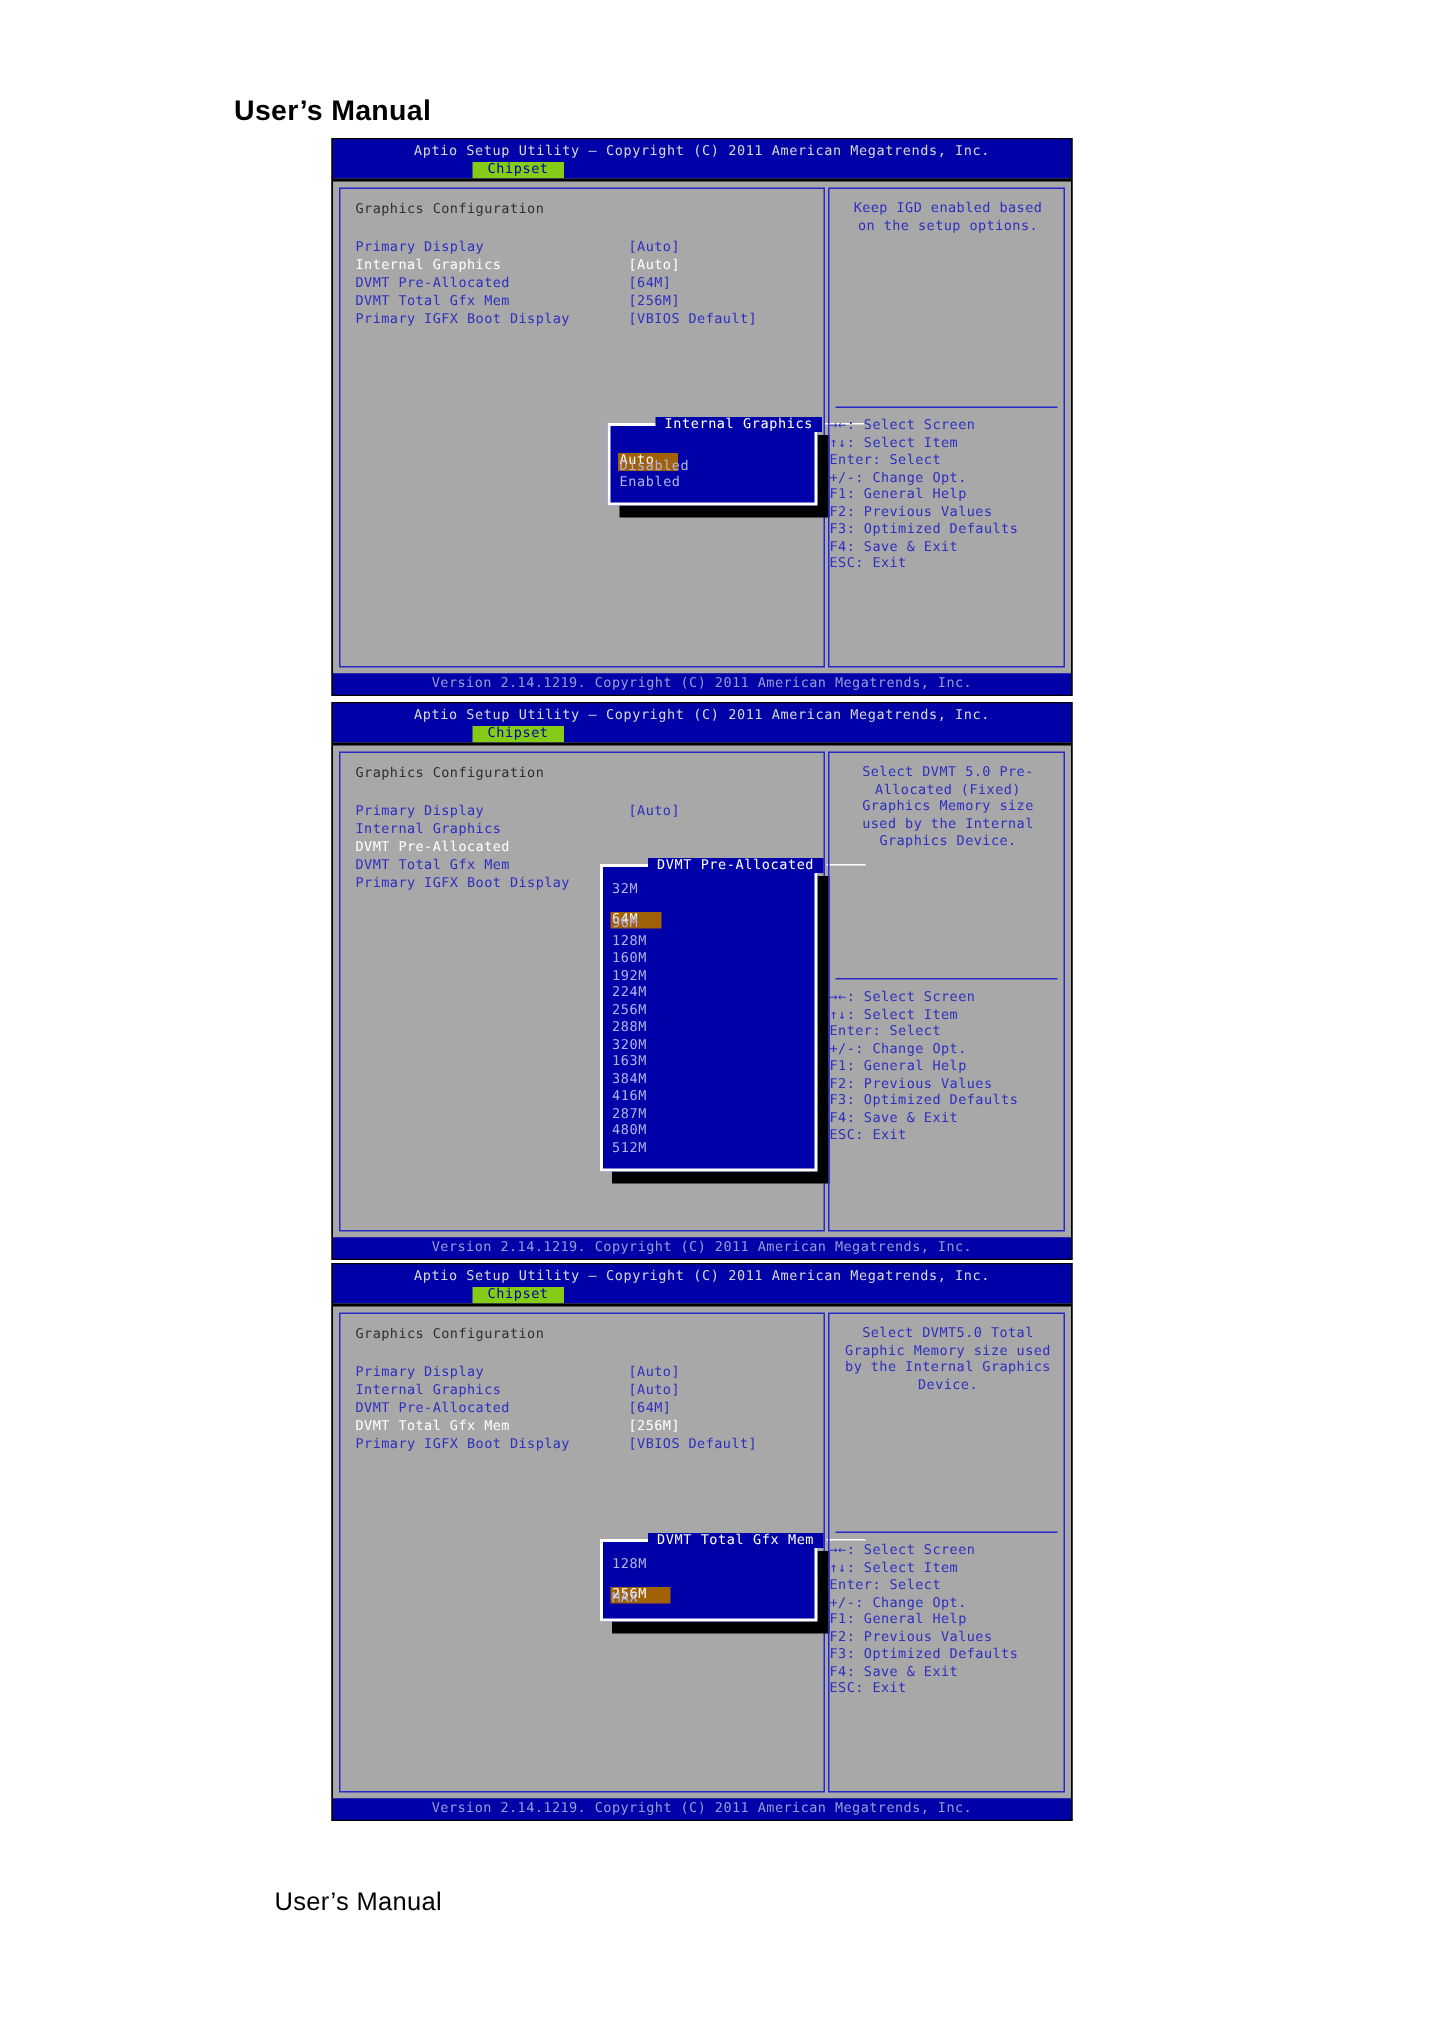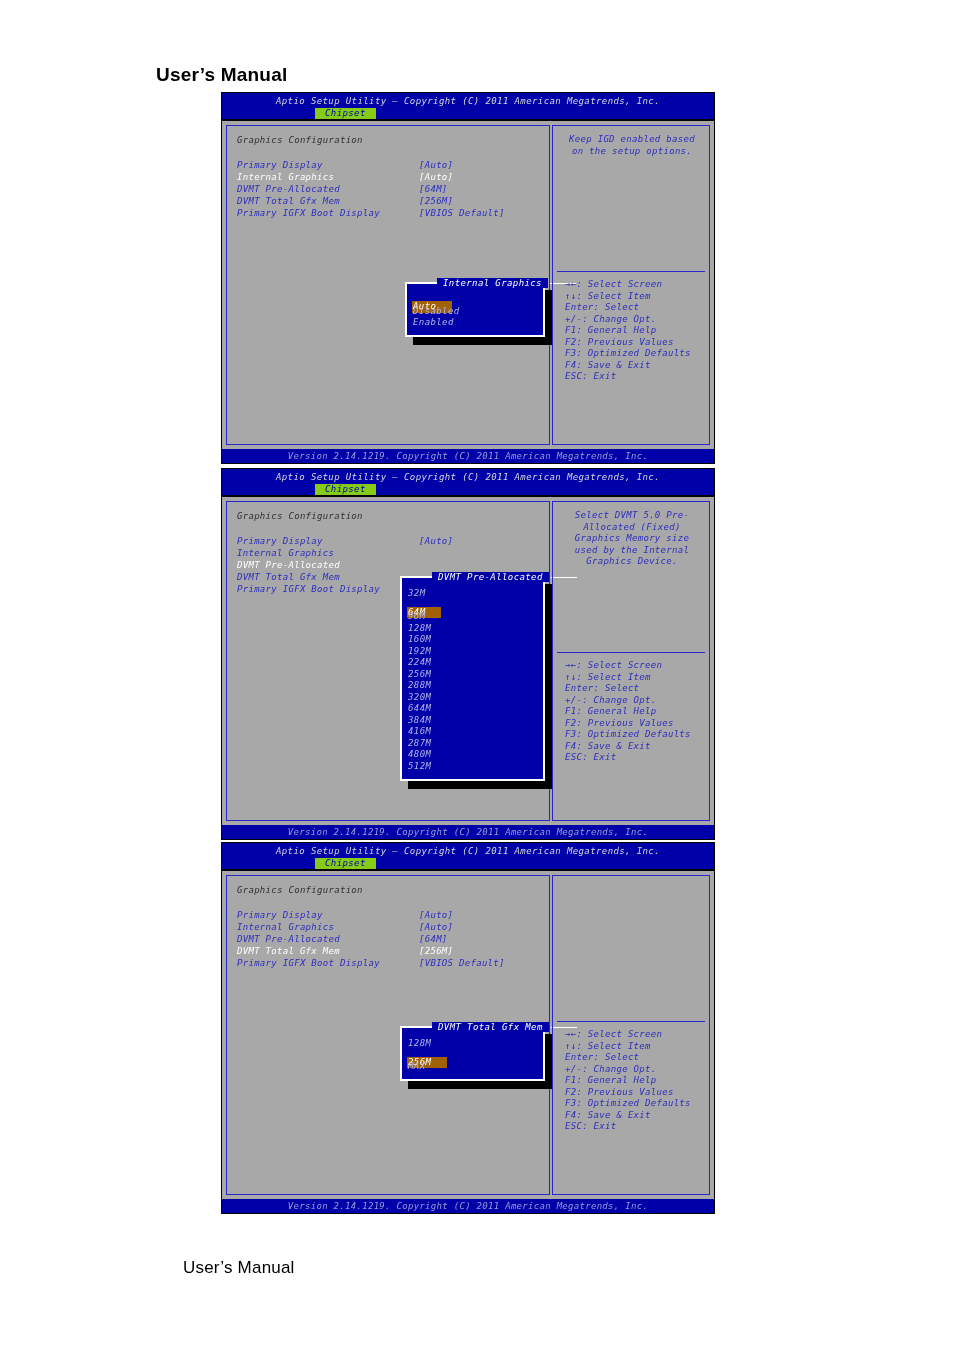--- a/index.html
+++ b/index.html
@@ -38,21 +38,20 @@
   
   .bios {
     position: absolute;
     left: 221px;
     width: 494px;
     background: #000000;
     border: 1px solid #000000;
     box-sizing: border-box;
     font-family: "DejaVu Sans Mono", "Liberation Mono", monospace;
     color: #b9b9b9;
-    font-style: italic;
   }
   .bios-1 { top: 92px;  height: 372px; }
   .bios-2 { top: 468px; height: 372px; }
   .bios-3 { top: 842px; height: 372px; }
 
   .bios-inner {
     position: relative;
     width: 100%;
     height: 100%;
     background: #0000a8;
@@ -165,21 +164,21 @@
   }
   .help-rule {
     position: absolute;
     left: 4px;
     right: 4px;
     height: 1px;
     background: #2828c8;
   }
   .keys {
     position: absolute;
-    left: 12px;
+    left: 0;
     right: 4px;
     font-size: 9px;
     line-height: 11.5px;
     color: #2e2ec0;
     letter-spacing: 0.3px;
   }
   .keys div { height: 11.5px; white-space: nowrap; }
 
   
   .versionbar {
@@ -370,21 +369,21 @@
                   <div class="popup-item-wrap">
                     <div class="popup-item">256M</div>
                   </div>
                   <div class="popup-item-wrap">
                     <div class="popup-item">288M</div>
                   </div>
                   <div class="popup-item-wrap">
                     <div class="popup-item">320M</div>
                   </div>
                   <div class="popup-item-wrap">
-                    <div class="popup-item">644M</div>
+                    <div class="popup-item">163M</div>
                   </div>
                   <div class="popup-item-wrap">
                     <div class="popup-item">384M</div>
                   </div>
                   <div class="popup-item-wrap">
                     <div class="popup-item">416M</div>
                   </div>
                   <div class="popup-item-wrap">
                     <div class="popup-item">287M</div>
                   </div>
@@ -447,20 +446,21 @@
                   </div>
                   <div class="popup-item-wrap"><div class="popup-item selected">256M</div></div>
                   <div class="popup-item-wrap">
                     <div class="popup-item">MAX</div>
                   </div>
                 </div>
               </div>
             </div>
           </div>
           <div class="pane-right">
+            <div class="help-text">Select DVMT5.0 Total Graphic Memory size used by the Internal Graphics Device.</div>
             <div class="help-rule" style="top: 145px;"></div>
             <div class="keys" style="top: 153px;">
               <div>→←: Select Screen</div>
               <div>↑↓: Select Item</div>
               <div>Enter: Select</div>
               <div>+/-: Change Opt.</div>
               <div>F1: General Help</div>
               <div>F2: Previous Values</div>
               <div>F3: Optimized Defaults</div>
               <div>F4: Save &amp; Exit</div>

